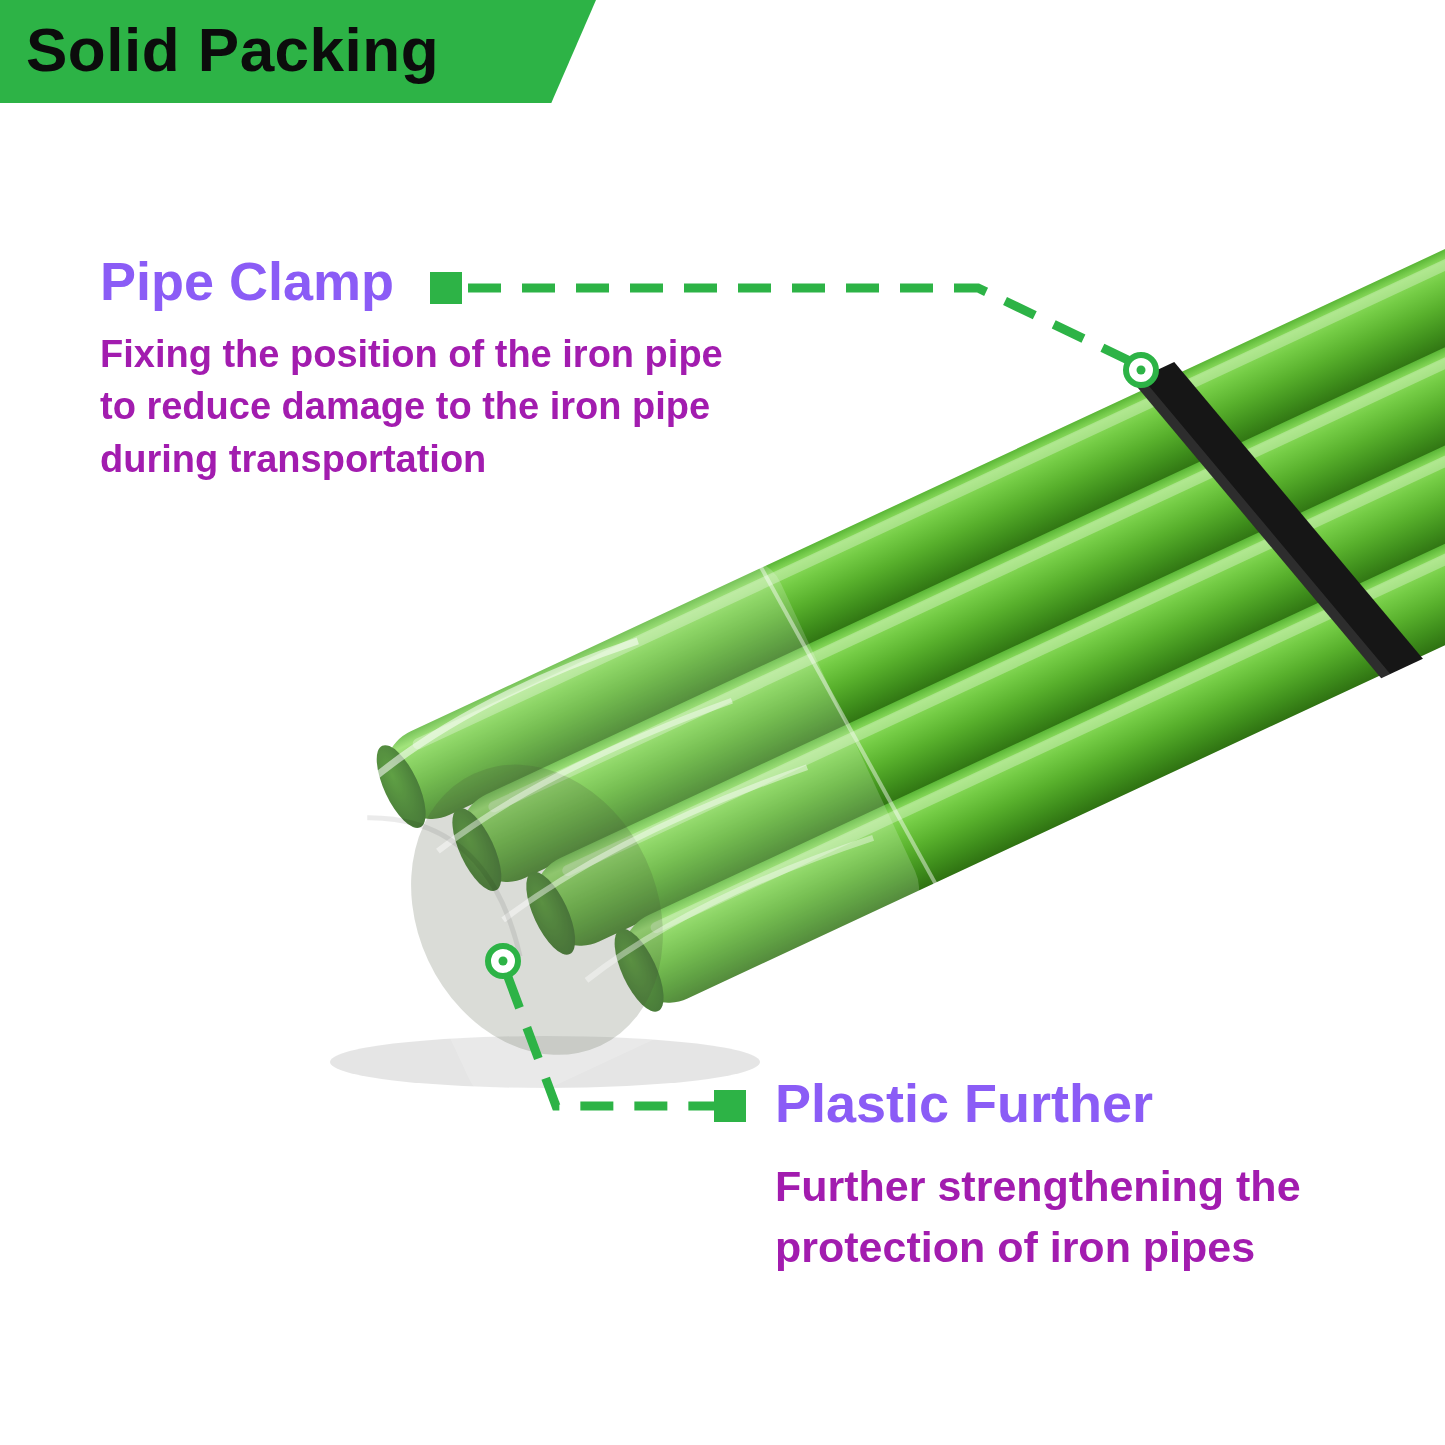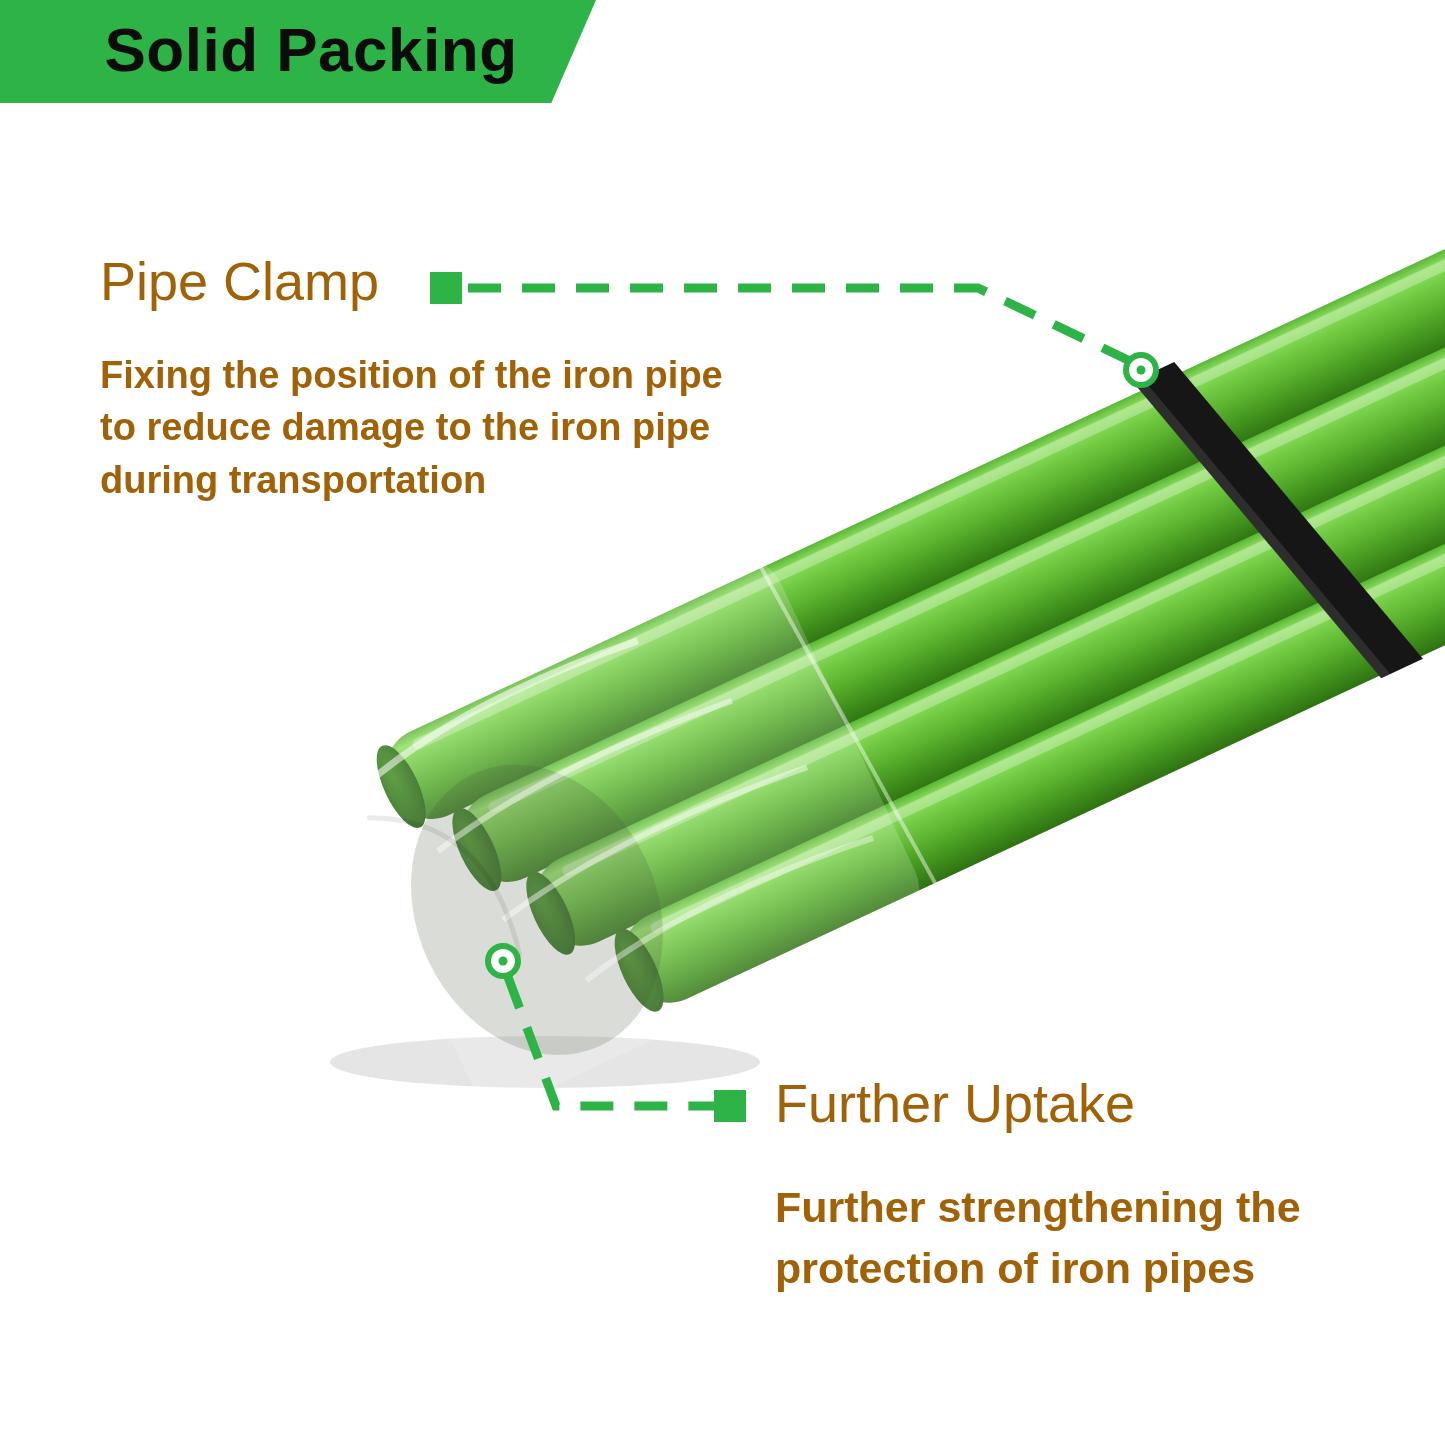--- a/index.html
+++ b/index.html
@@ -15,44 +15,42 @@
 
   
   .banner {
     position: absolute;
     left: 0; top: 0;
     width: 596px; height: 103px;
     background: #2db346;
     clip-path: polygon(0 0, 100% 0, 92.5% 100%, 0 100%);
     display: flex;
     align-items: center;
-    justify-content: center;
   }
   .banner-title {
     font-size: 62px;
     font-weight: 800;
     color: #0c0c0c;
     padding: 0 0 4px 26px;
     letter-spacing: 0.5px;
     white-space: nowrap;
   }
 
   
   .callout-title {
     position: absolute;
     font-size: 54px;
-    font-weight: 400;
-    color: #a16207;
+    font-weight: 700;
+    color: #8b5cf6;
     white-space: nowrap;
   }
   .callout-desc {
     position: absolute;
     white-space: pre-line;
-    color: #a16207;
-    margin-top: 21px;
+    color: #a21caf;
   }
   #pipe-clamp-title   { left: 100px; top: 250px; }
   #pipe-clamp-desc    { left: 100px; top: 328px; font-size: 38px; font-weight: 600; line-height: 1.38; }
   #plastic-uptake-title { left: 775px; top: 1072px; }
   #plastic-uptake-desc  { left: 775px; top: 1156px; font-size: 43px; font-weight: 700; line-height: 1.42; }
 
   .marker-square {
     position: absolute;
     width: 32px; height: 32px;
     background: #2db346;
@@ -149,17 +147,17 @@
     <circle cx="503" cy="961" r="4.5" fill="#2db346"></circle>
   </svg>
 
   <div class="callout-title" id="pipe-clamp-title">Pipe Clamp</div>
   <div class="marker-square" id="pipe-clamp-square"></div>
   <div class="callout-desc" id="pipe-clamp-desc">Fixing the position of the iron pipe
 to reduce damage to the iron pipe
 during transportation</div>
 
   <div class="marker-square" id="plastic-uptake-square"></div>
-  <div class="callout-title" id="plastic-uptake-title">Further Uptake</div>
+  <div class="callout-title" id="plastic-uptake-title">Plastic Further</div>
   <div class="callout-desc" id="plastic-uptake-desc">Further strengthening the
 protection of iron pipes</div>
 
 </div>
 
 </body></html>

